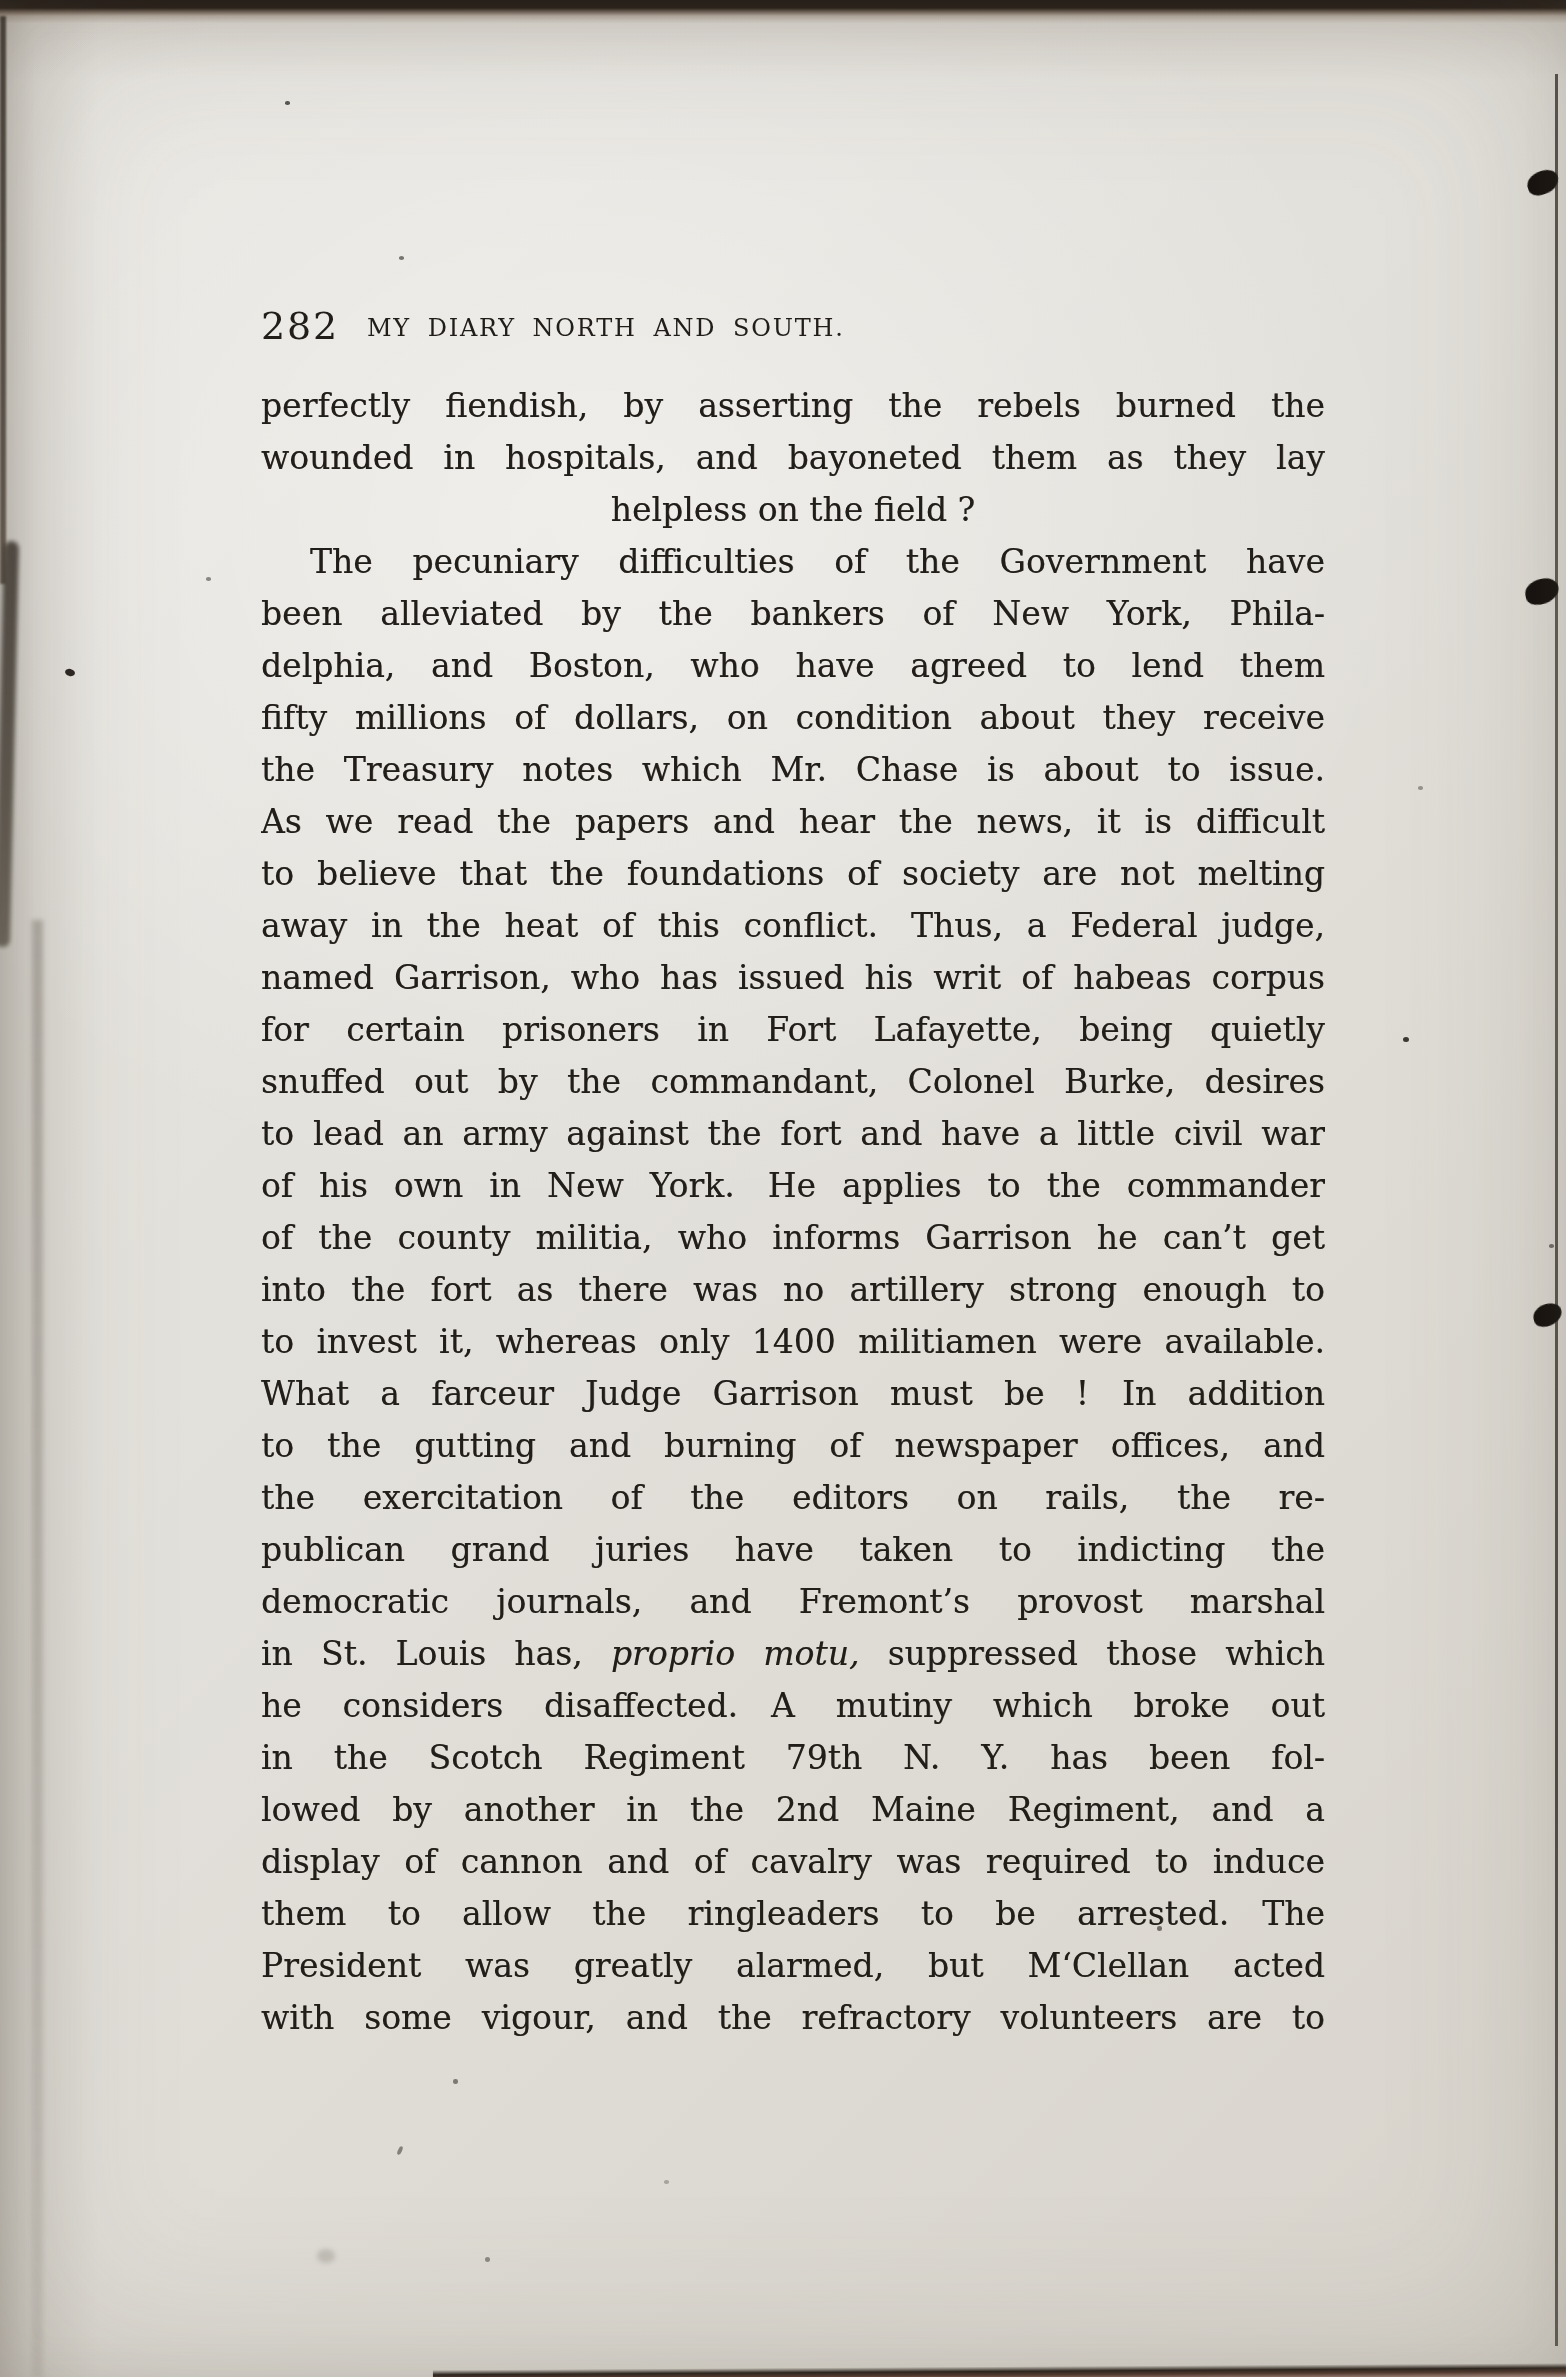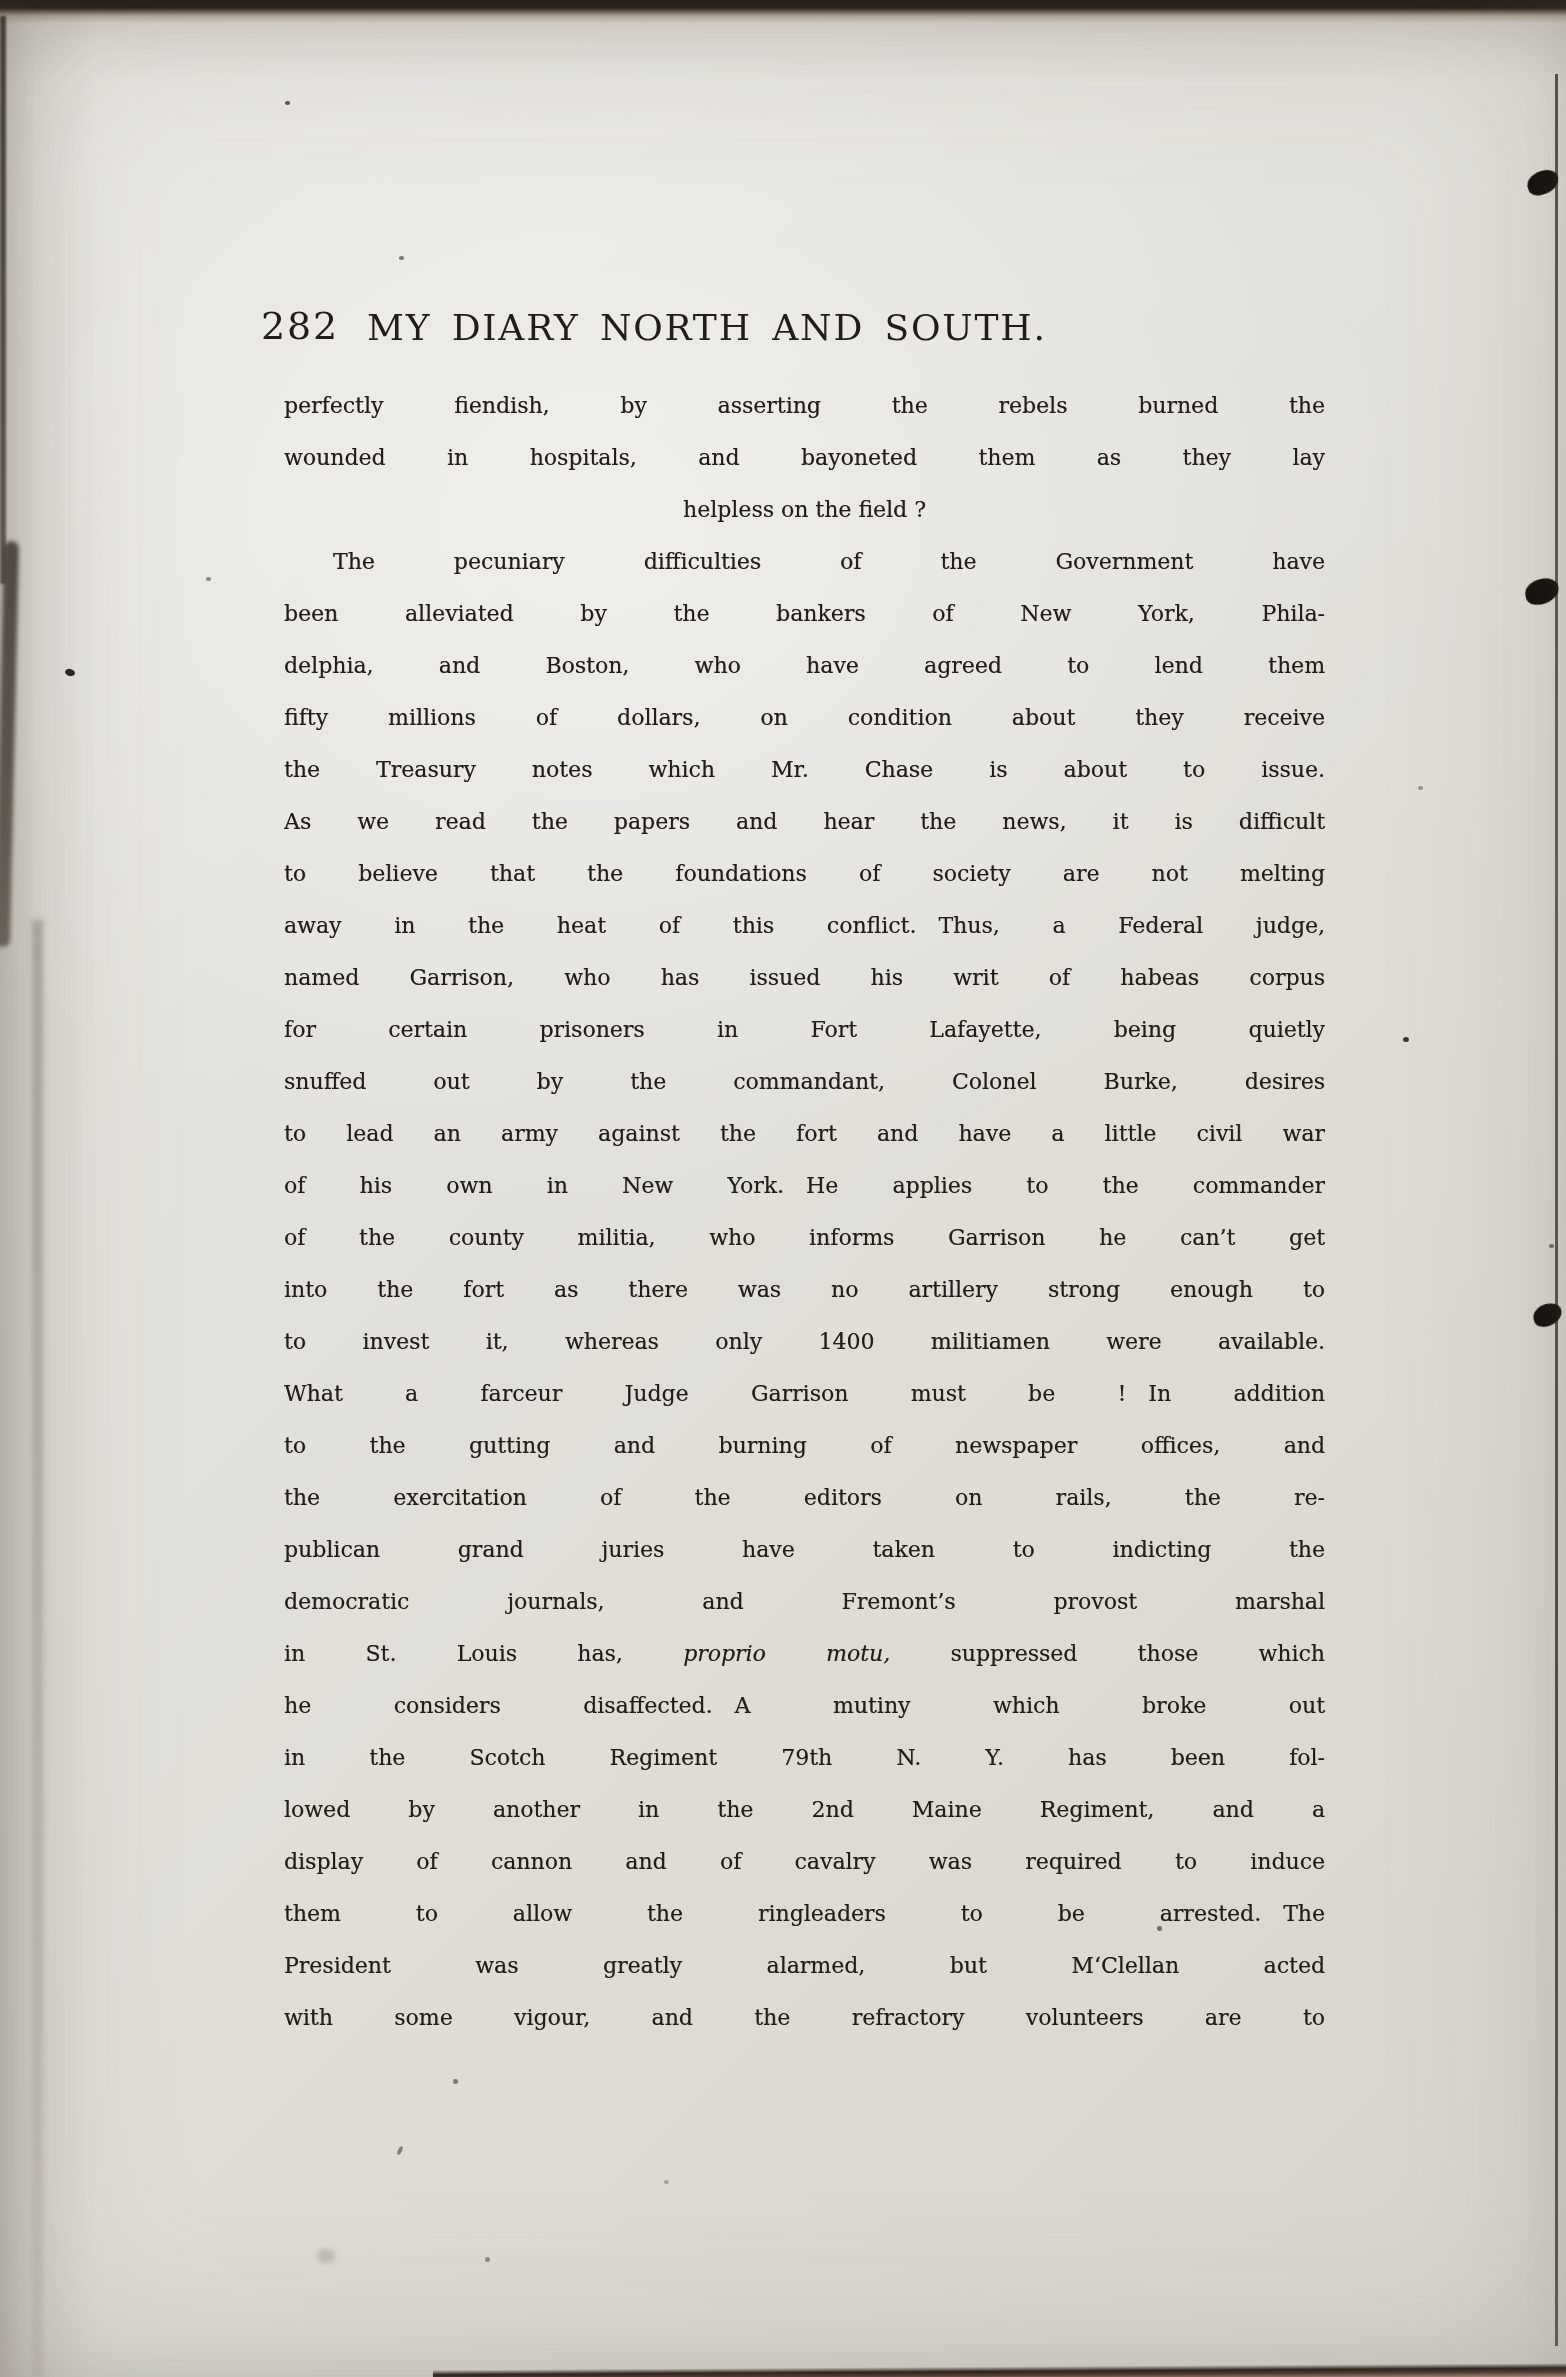--- a/index.html
+++ b/index.html
@@ -34,25 +34,25 @@
     transform:rotate(-.35deg); transform-origin:right bottom;
     background:linear-gradient(to bottom, rgba(0,0,0,0) 0%, #261f19 35%, #51372c 62%, #b4958b 100%); }
   .blob { position:absolute; background:#14100d; border-radius:55% 45% 60% 40%; filter:blur(0.5px); }
   .blob.b1 { left:1527px; top:171px;  width:32px; height:23.4px; transform:rotate(-18deg); }
   .blob.b2 { left:1525px; top:579px;  width:34px; height:25px; transform:rotate(-12deg); }
   .blob.b3 { left:1533px; top:1304px; width:29px; height:21.6px; transform:rotate(-15deg); }
   .speck { position:absolute; background:#2b2620; border-radius:50%; }
   
   .page-header { position:absolute; left:261px; top:306px; width:1064px; height:45px; color:#211d18; }
   .page-number { position:absolute; left:0; top:0; font-size:38px; line-height:40px; letter-spacing:1.8px; }
-  .running-title { position:absolute; left:106px; top:1.8px; font-size:36px; line-height:40px;
+  .running-title { position:absolute; left:106px; top:1.8px; font-size:24px; line-height:40px;
     letter-spacing:1.8px; word-spacing:7.2px; white-space:nowrap; }
   .text-block { position:absolute; left:261px; top:380px; width:1064px; color:#211d18; }
-  .line { height:52px; line-height:52px; font-size:22px; text-align:justify; overflow:hidden;
-    text-shadow:0.3px 0.3px 0.5px rgba(28,22,16,.5);margin-left:23px; }
+  .line { height:52px; line-height:52px; font-size:33px; text-align:justify; overflow:hidden;
+    text-shadow:0.3px 0.3px 0.5px rgba(28,22,16,.5); }
   .line::after { content:""; display:inline-block; width:100%; height:0; }
   .line.noju { text-align:center; }
   .line.noju::after { content:none; }
   .line.indent { text-indent:49px; }
   .it { font-style:italic; }
 </style>
 </head>
 <body>
 
 <div class="scan">

